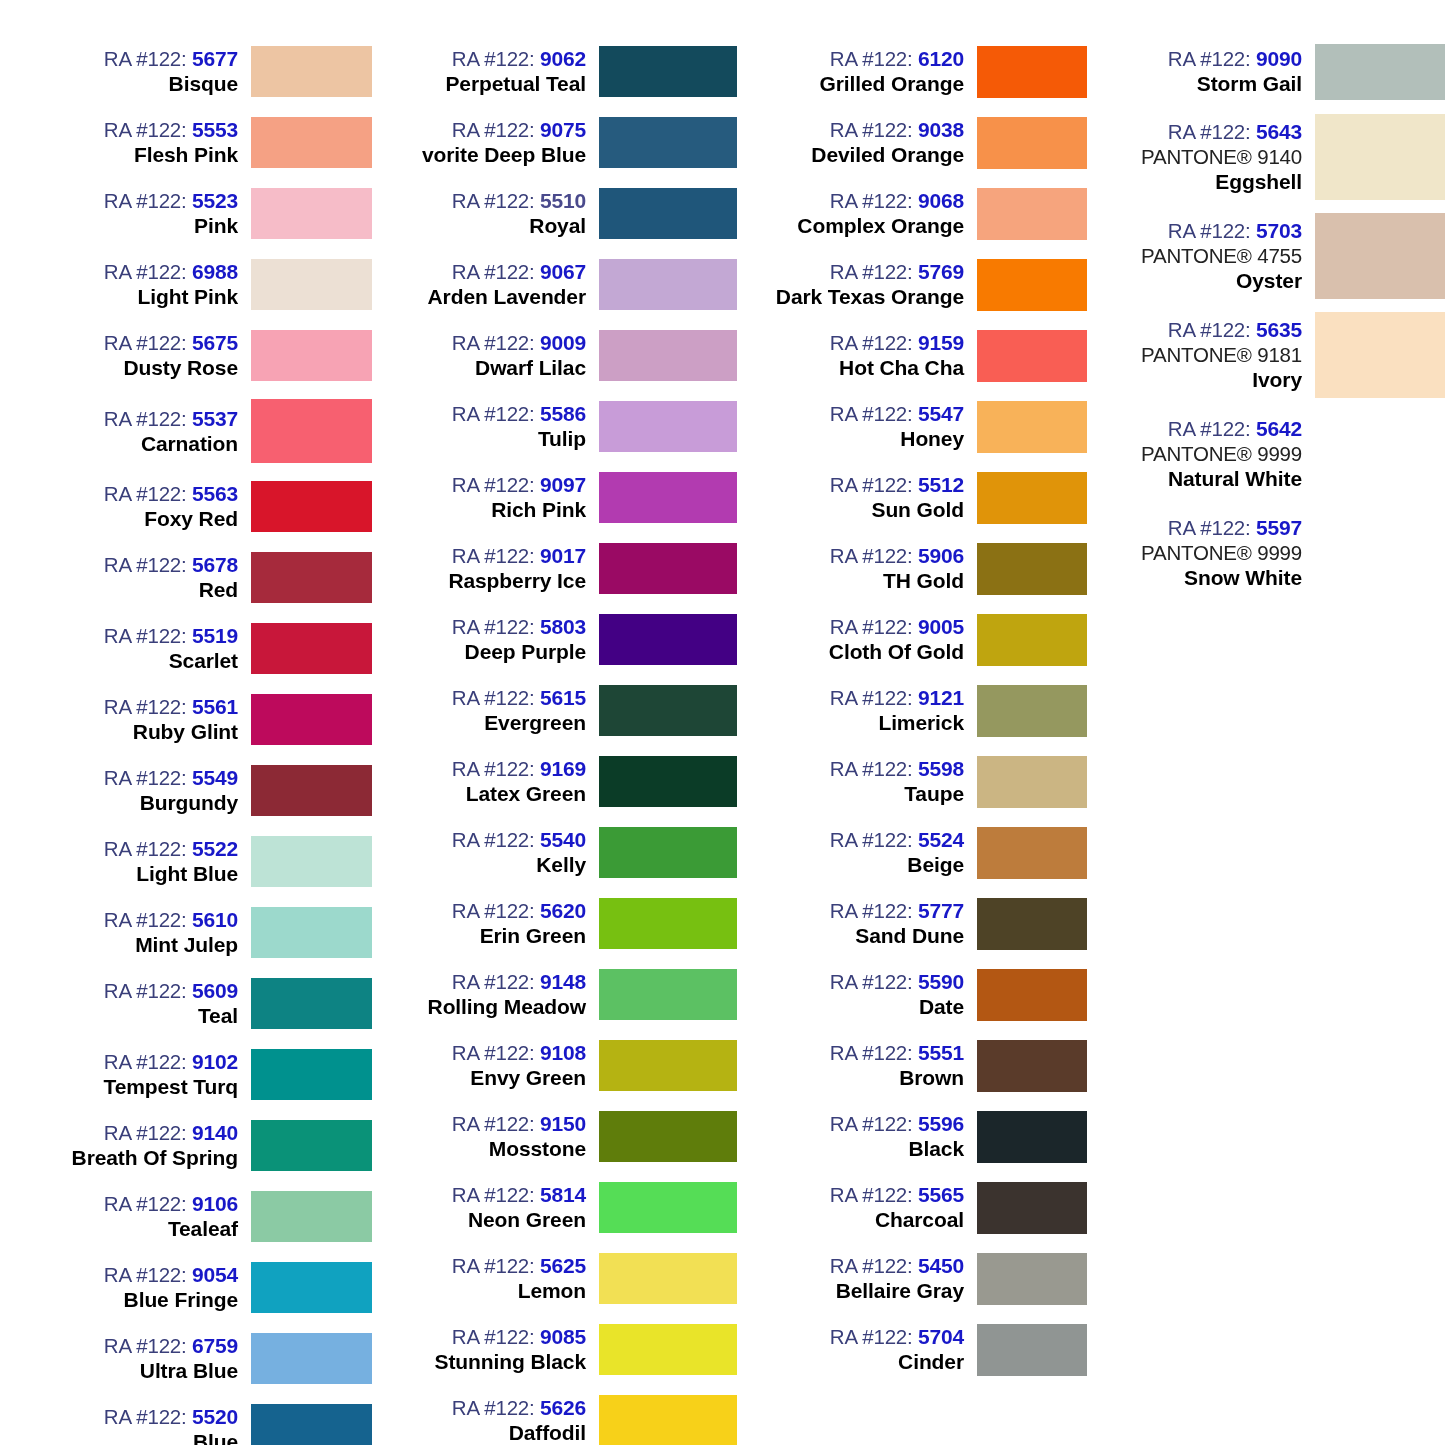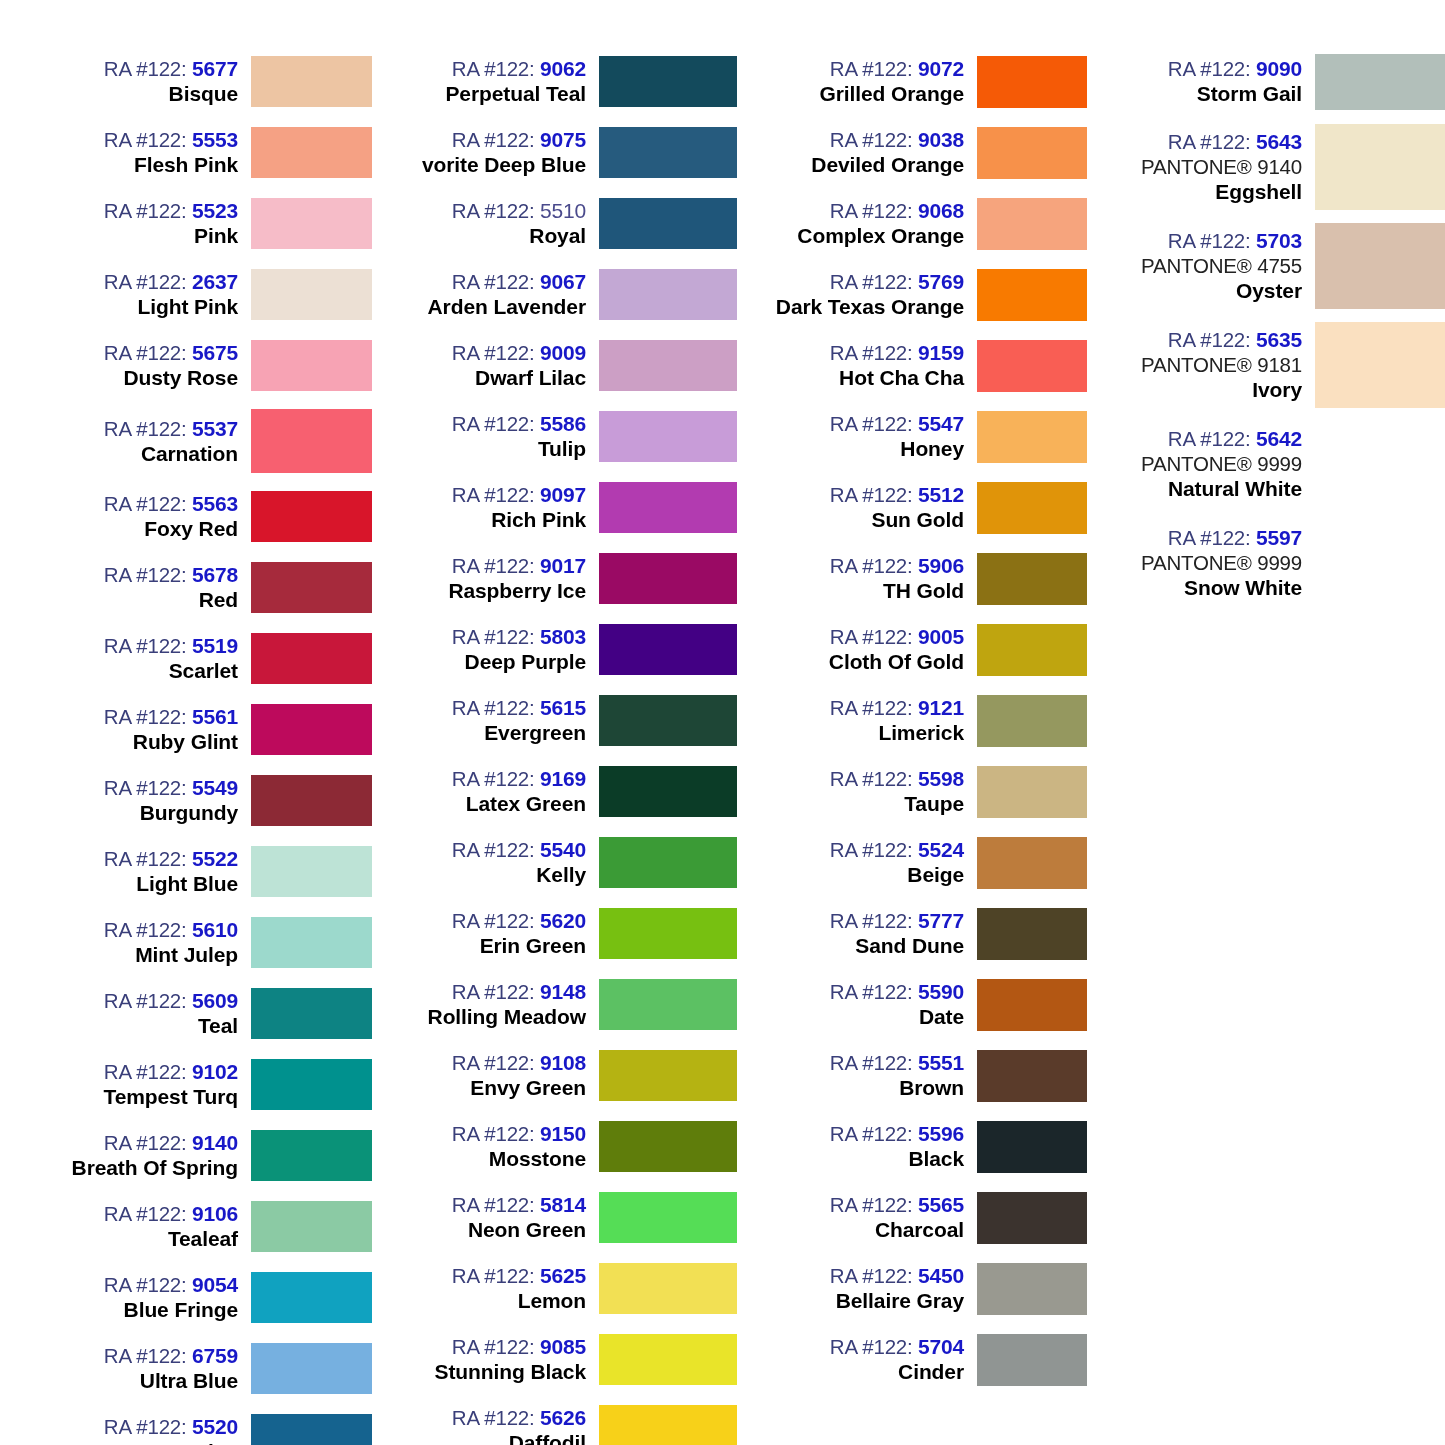--- a/index.html
+++ b/index.html
@@ -14,21 +14,21 @@
     overflow: hidden;
     position: relative;
   }
   #chart {
     position: relative;
     width: 1445px;
     height: 1445px;
     display: flex;
     flex-direction: row;
     align-items: flex-start;
-    padding-top: 46px;
+    padding-top: 36px;
     box-sizing: border-box;
   }
   .column {
     position: relative;
     display: flex;
     flex-direction: column;
   }
   .col-1 { width: 372px; }
   .col-2 { width: 365px; }
   .col-3 { width: 350px; }
@@ -58,21 +58,21 @@
     line-height: 25px;
     color: #3a3f7a;
     letter-spacing: -0.2px;
   }
   .code-line .num {
     font-weight: bold;
     color: #1818c8;
     font-size: 21px;
   }
   .code-line .num.thin {
-    font-weight: normal;
+    font-weight: bold;
     color: #4a4a8c;
   }
   .pantone-line {
     font-size: 20.5px;
     line-height: 25px;
     color: #222222;
     letter-spacing: -0.2px;
   }
   .name-line {
     font-size: 21px;
@@ -125,21 +125,21 @@
       </div>
       <div class="swatch-row">
         <div class="labels">
           <div class="code-line"><span>RA #122:</span> <span class="num">5523</span></div>
           <div class="name-line">Pink</div>
         </div>
         <div class="chip" style="background: rgb(246, 188, 200);"></div>
       </div>
       <div class="swatch-row">
         <div class="labels">
-          <div class="code-line"><span>RA #122:</span> <span class="num">2637</span></div>
+          <div class="code-line"><span>RA #122:</span> <span class="num">6988</span></div>
           <div class="name-line">Light Pink</div>
         </div>
         <div class="chip" style="background: rgb(236, 224, 212);"></div>
       </div>
       <div class="swatch-row">
         <div class="labels">
           <div class="code-line"><span>RA #122:</span> <span class="num">5675</span></div>
           <div class="name-line">Dusty Rose</div>
         </div>
         <div class="chip" style="background: rgb(247, 163, 180);"></div>
@@ -388,21 +388,21 @@
         <div class="labels">
           <div class="code-line"><span>RA #122:</span> <span class="num">5626</span></div>
           <div class="name-line">Daffodil</div>
         </div>
         <div class="chip" style="background: rgb(247, 209, 25);"></div>
       </div>
     </div>
   <div class="column col-3" id="col3">
       <div class="swatch-row">
         <div class="labels">
-          <div class="code-line"><span>RA #122:</span> <span class="num">9072</span></div>
+          <div class="code-line"><span>RA #122:</span> <span class="num">6120</span></div>
           <div class="name-line">Grilled Orange</div>
         </div>
         <div class="chip" style="background: rgb(245, 90, 6);"></div>
       </div>
       <div class="swatch-row">
         <div class="labels">
           <div class="code-line"><span>RA #122:</span> <span class="num">9038</span></div>
           <div class="name-line">Deviled Orange</div>
         </div>
         <div class="chip" style="background: rgb(247, 145, 74);"></div>

